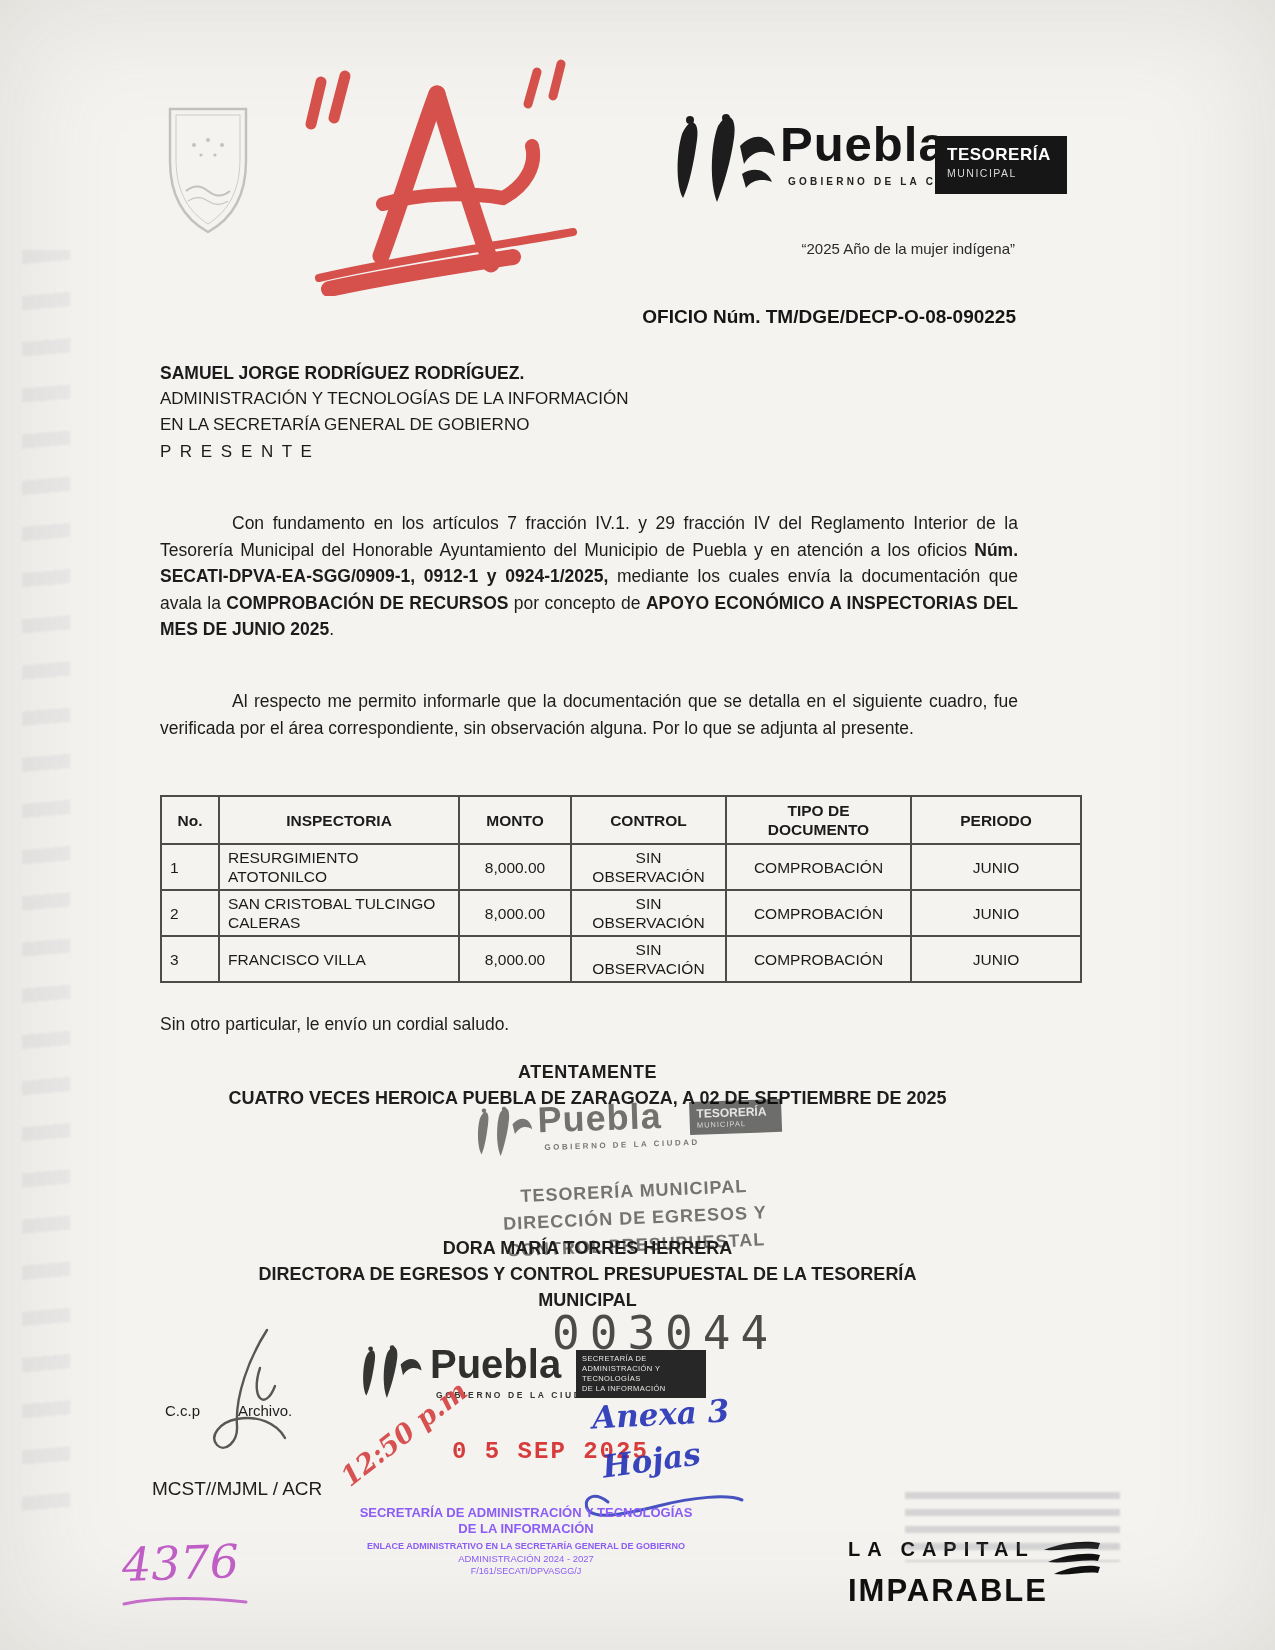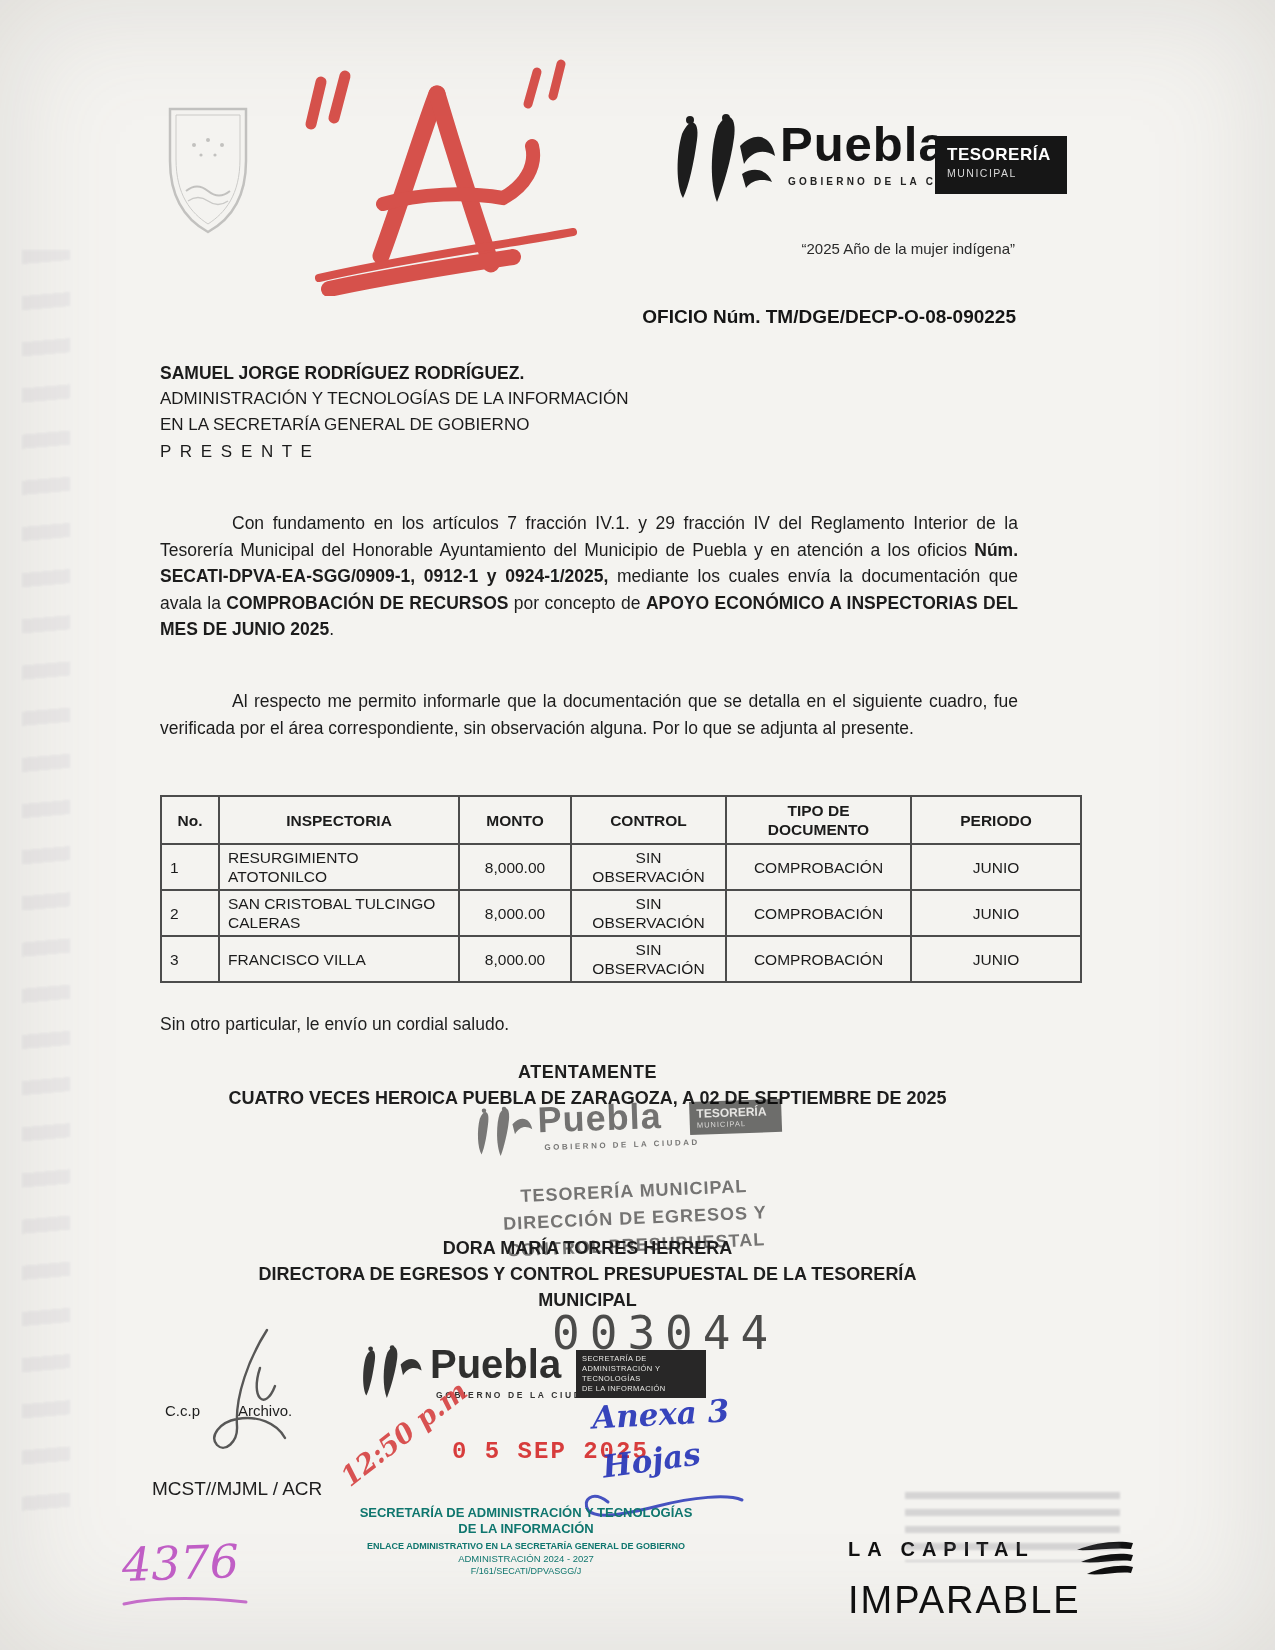--- a/index.html
+++ b/index.html
@@ -101,29 +101,29 @@
   .squiggle { left:205px; top:1326px; opacity:.85; }
 
   .hw-time { left:328px; top:1418px; transform:rotate(-38deg); color:#d54040; font-size:27px; font-style:italic; font-family:"DejaVu Serif", serif; font-weight:bold; opacity:.9; }
   .date-stamp { left:452px; top:1438px; color:#e03434; font-family:"Liberation Mono", monospace; font-weight:bold; font-size:24px; letter-spacing:2px; opacity:.95; }
 
   .hw-blue { color:#2836b8; font-family:"DejaVu Serif", serif; font-style:italic; font-weight:bold; opacity:.92; }
   .hw-note1 { left:592px; top:1396px; font-size:31px; transform:rotate(-3deg); }
   .hw-note2 { left:602px; top:1442px; font-size:31px; transform:rotate(-8deg); }
   .hw-flourish { left:578px; top:1480px; }
 
-  .dept { left:340px; top:1505px; width:372px; text-align:center; color:#0f766e; }
+  .dept { left:340px; top:1505px; width:372px; text-align:center; color:#8b5cf6; }
   .dept .l1 { font-size:13px; font-weight:bold; line-height:16px; }
   .dept .l3 { font-size:9px; font-weight:bold; margin-top:4px; }
   .dept .l4 { font-size:9.5px; margin-top:2px; }
   .dept .l5 { font-size:9px; margin-top:2px; }
 
   .capital { left:848px; top:1538px; color:#101010; }
   .capital .c1 { font-size:20px; font-weight:bold; letter-spacing:7px; }
-  .capital .c2 { font-size:38px; font-weight:normal; letter-spacing:2px; margin-top:18px; }
+  .capital .c2 { font-size:31px; font-weight:bold; letter-spacing:2px; margin-top:12px; }
   .capital .wing { position:absolute; right:-52px; top:2px; }
 
   .hw-purple { left:122px; top:1536px; color:#bb4fc1; font-size:46px; font-family:"DejaVu Serif", serif; font-style:italic; transform:rotate(-2deg); opacity:.9; }
 
   .fade-contact {
     left:905px; top:1492px; width:215px; height:70px; opacity:.22;
     background: repeating-linear-gradient(180deg, #6a6a75 0 7px, transparent 7px 17px);
     filter: blur(1.2px);
   }
 </style>

